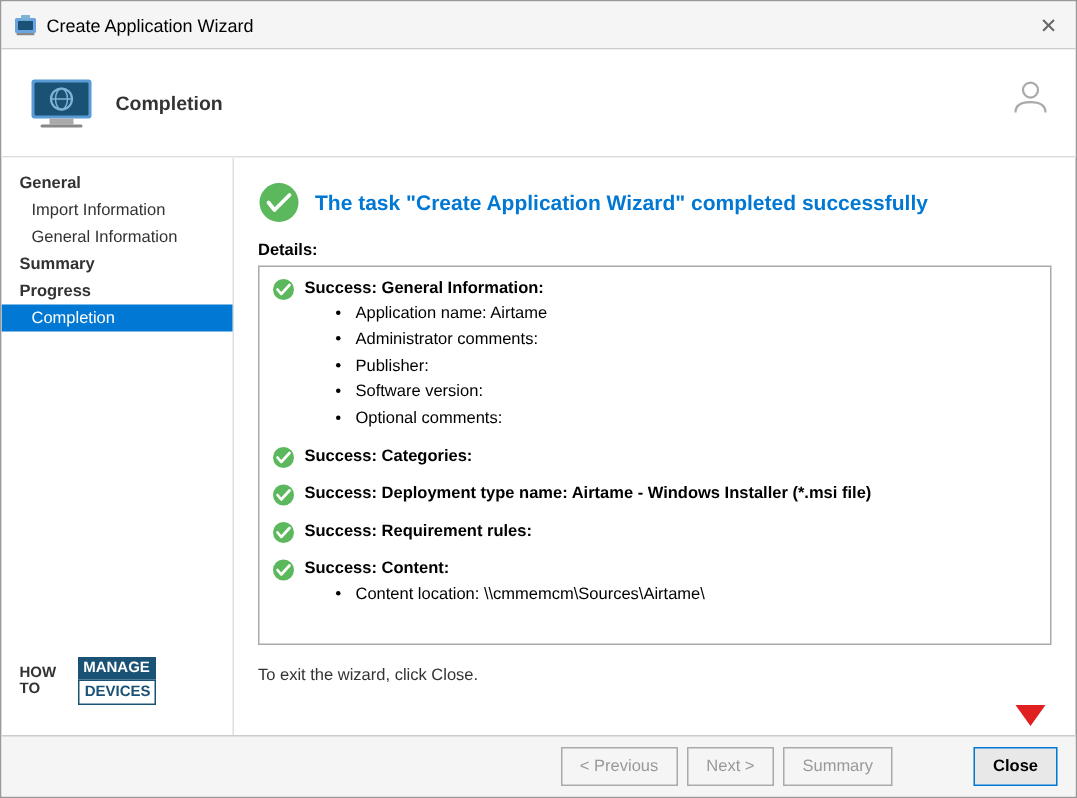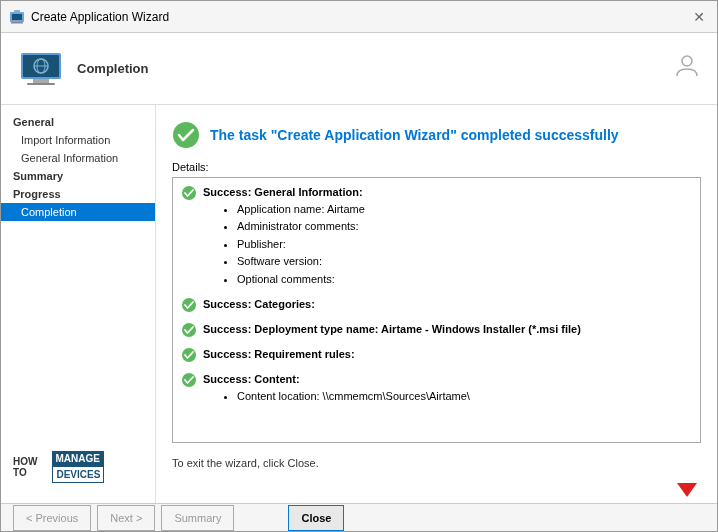--- a/index.html
+++ b/index.html
@@ -144,21 +144,21 @@
       margin-right: 10px;
       flex-shrink: 0;
     }
     .success-text {
       font-size: 14px;
       font-weight: 600;
       color: #0078d4;
     }
     .details-label {
       font-size: 11px;
-      font-weight: 400;
+      font-weight: 700;
       margin-bottom: 4px;
     }
     .details-box {
       flex: 1;
       border: 1px solid #aaa;
       background: #fff;
       overflow-y: auto;
       overflow-x: hidden;
       padding: 6px 8px;
       font-size: 11px;
@@ -200,23 +200,24 @@
     .footer-note {
       font-size: 11px;
       color: #333;
       padding: 6px 16px 4px 16px;
       flex-shrink: 0;
     }
     
     .bottom-bar {
       background: #f5f5f5;
       border-top: 1px solid #ccc;
-      height: 28px;
-      display: flex;
-      align-items: center;
+      height: 41px;
+      display: flex;
+      align-items: center;
+      justify-content: flex-end;
       padding: 0 12px;
       gap: 6px;
       flex-shrink: 0;
     }
     .btn {
       height: 26px;
       padding: 0 12px;
       font-size: 11px;
       border: 1px solid #aaa;
       background: #f5f5f5;

